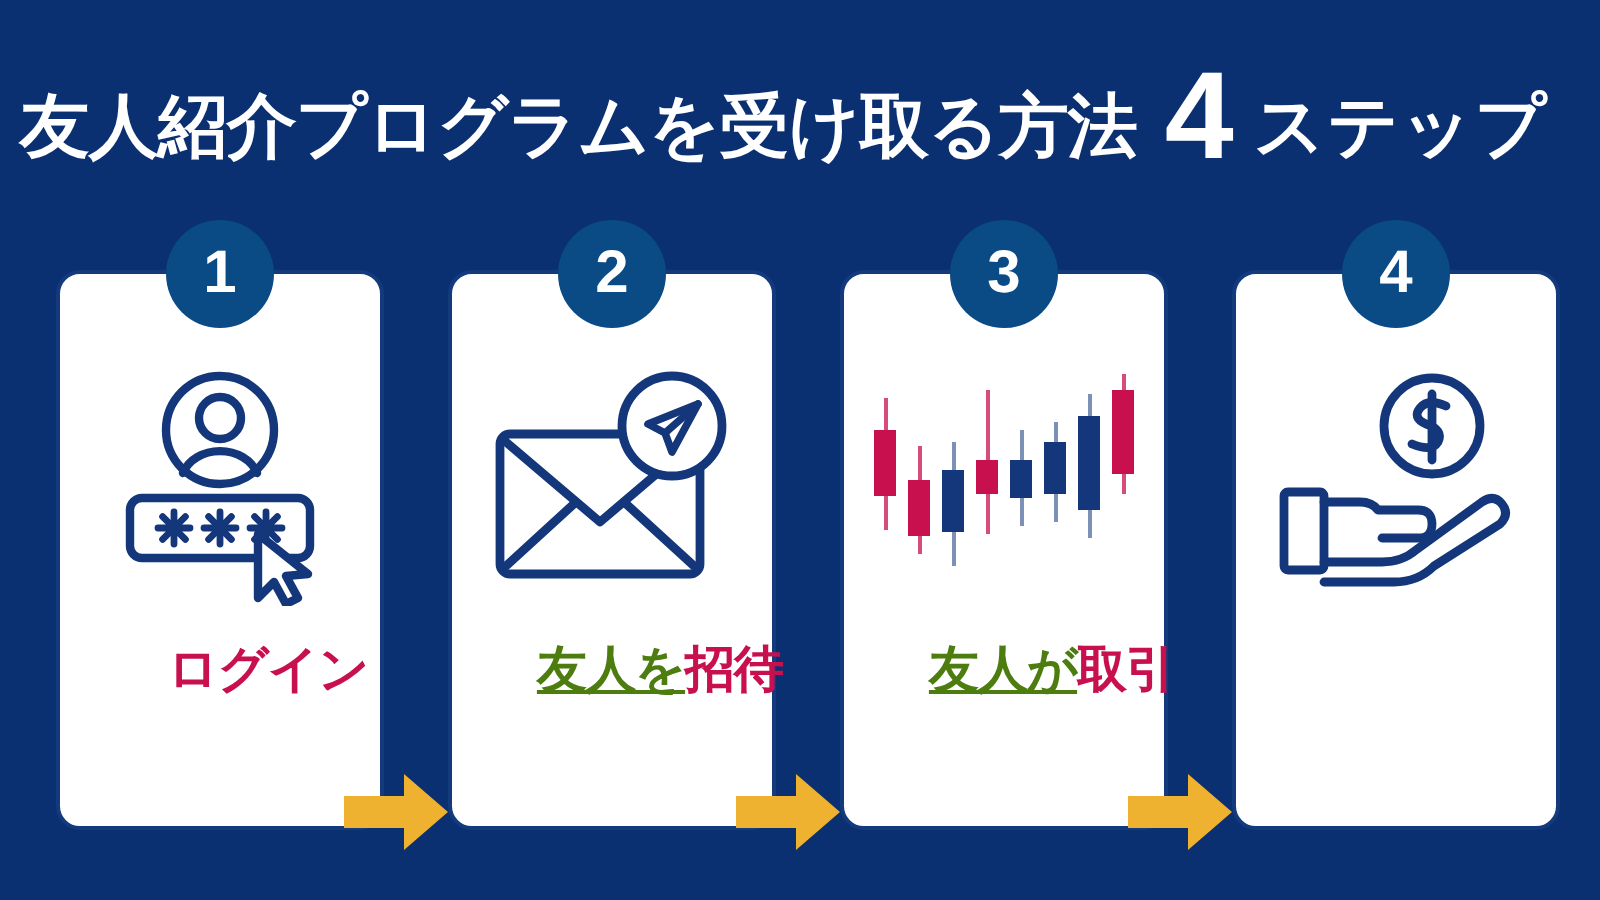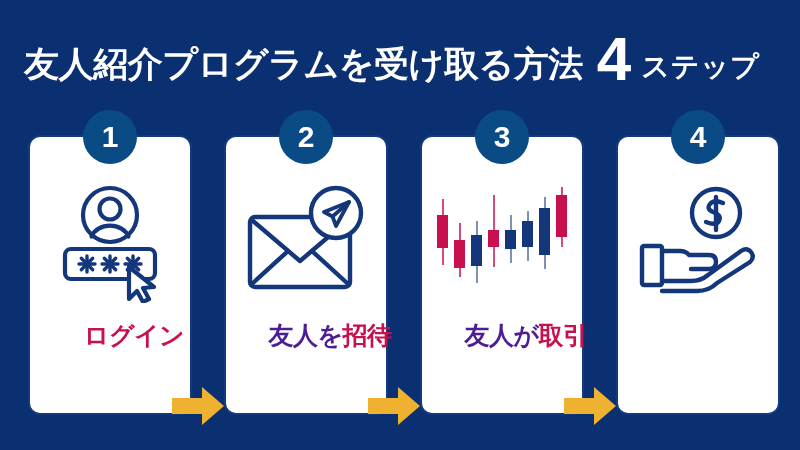--- a/index.html
+++ b/index.html
@@ -53,21 +53,21 @@
     font-weight: bold;
     line-height: 1;
     margin-left: 14px;
     margin-right: 10px;
     position: relative;
     top: 4px;
   }
 
   .title-suffix {
     color: #ffffff;
-    font-size: 28px;
+    font-size: 35px;
     font-weight: bold;
     letter-spacing: 1px;
     line-height: 1;
     text-align: right;
   }
 
   
   #cards {
     position: absolute;
     left: 0;
@@ -132,21 +132,21 @@
     width: 100%;
     text-align: center;
     font-size: 25px;
     font-weight: bold;
     line-height: 1.1;
     white-space: nowrap;
     letter-spacing: -0.5px;
     margin-left: 24px;
   }
 
-  .t-navy    { color: #4c1d95; }
+  .t-navy    { color: #4d7c0f; text-decoration: underline; }
   .t-crimson { color: #c8104f; }
 
   
   .arrow {
     position: absolute;
     top: 252px;
     width: 52px;
     height: 38px;
   }
 

